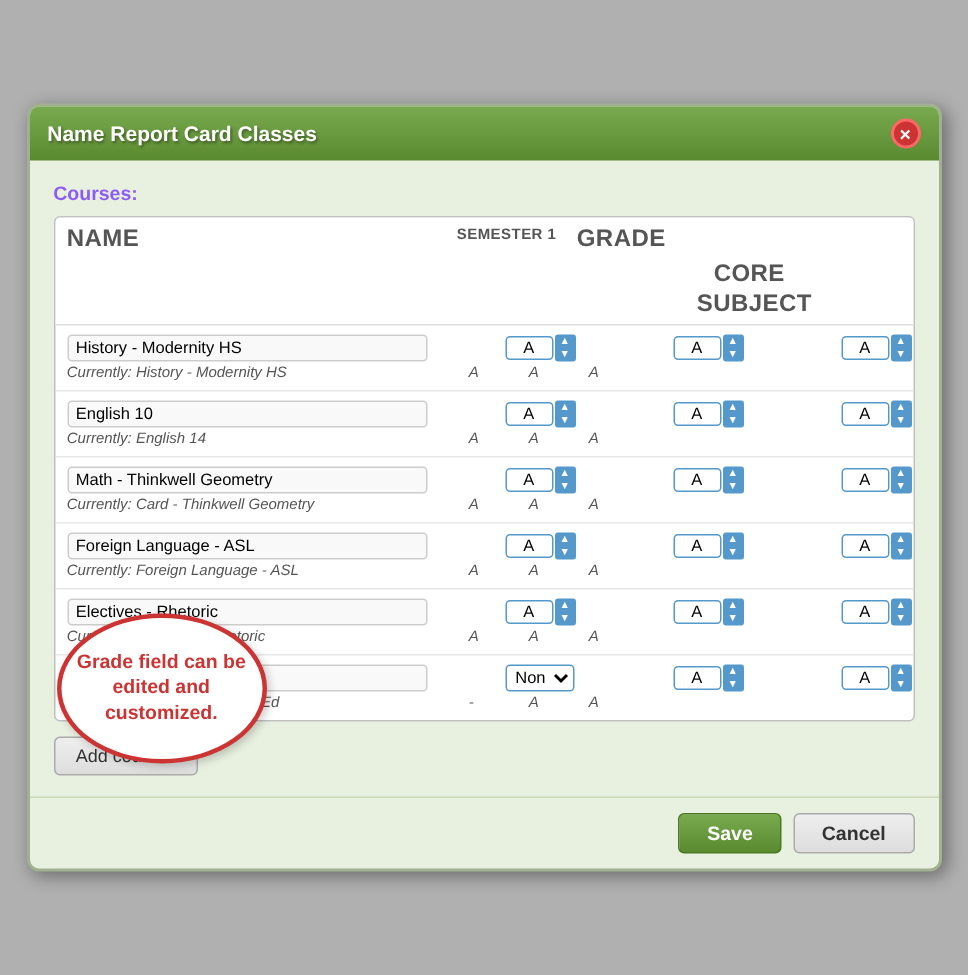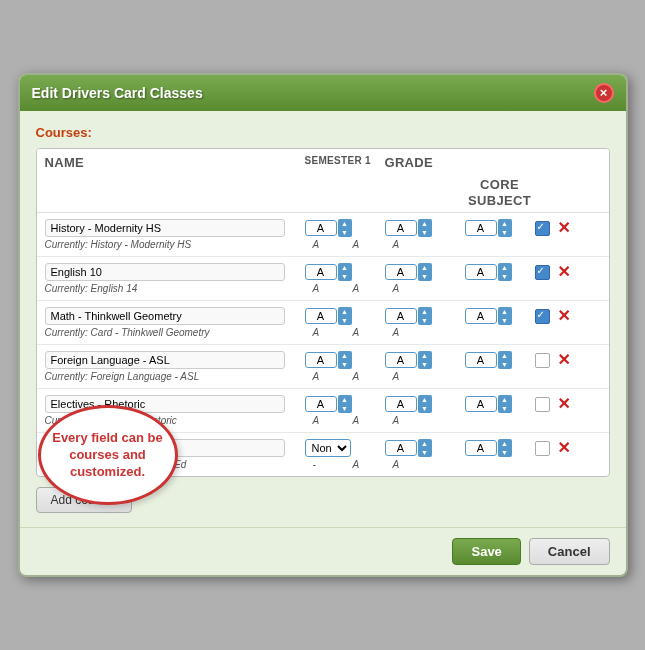--- a/index.html
+++ b/index.html
@@ -51,57 +51,58 @@
       cursor: pointer;
       line-height: 1;
     }
     .dialog-body {
       padding: 14px 16px;
     }
     .courses-label {
       font-weight: bold;
       font-size: 13px;
       margin-bottom: 8px;
-      color: #c2410c;
+      color: #8b5cf6;
     }
     .table-container {
       background: white;
       border: 1px solid #c0c0c0;
       border-radius: 4px;
       overflow: hidden;
     }
     .table-header {
       display: grid;
       grid-template-columns: 260px 80px 80px 70px 70px;
       padding: 6px 8px 4px 8px;
       border-bottom: 1px solid #ddd;
       background: white;
     }
     .col-header {
-      font-size: 13px;
+      font-size: 16px;
       font-weight: bold;
       color: #555;
       text-transform: uppercase;
       letter-spacing: 0.3px;
     }
     .col-header.core {
       text-align: center;
       line-height: 1.2;
       margin-top: 22px;
     }
     .course-row {
       border-bottom: 1px solid #e8e8e8;
       padding: 6px 8px;
     }
     .course-row:last-child { border-bottom: none; }
     .course-main {
       display: grid;
       grid-template-columns: 260px 80px 80px 70px 70px;
       align-items: center;
       margin-bottom: 2px;
+      gap: 32px;
     }
     .course-name-input {
       border: 1px solid #ccc;
       border-radius: 3px;
       padding: 2px 5px;
       font-size: 11px;
       width: 240px;
       background: #f9f9f9;
     }
     .select-box {
@@ -228,21 +229,21 @@
       color: #cc3333;
       line-height: 1.3;
       box-shadow: 2px 2px 6px rgba(0,0,0,0.2);
     }
   </style>
 </head>
 <body>
 
 <div class="dialog">
   <div class="dialog-header">
-    <span class="dialog-title">Edit Drivers Card Classes</span>
+    <span class="dialog-title">Name Report Card Classes</span>
     <div class="close-btn">×</div>
   </div>
   <div class="dialog-body">
     <div class="courses-label">Courses:</div>
     <div class="table-container">
       <div class="table-header">
         <div class="col-header">Name</div>
         <div class="col-header" style="font-size:10px">Semester 1</div>
         <div class="col-header">Grade</div>
         <div class="col-header core" style="text-align:center; line-height:1.2">Core<br>Subject</div>
@@ -459,19 +460,19 @@
               <span class="currently-val">-</span>
               <span class="currently-val">A</span>
               <span class="currently-val">A</span>
             </div>
           </div>
         </div>
     </div>
     <button class="add-courses-btn">Add courses</button>
   </div>
   <div class="callout">
-    <span>Every field can be courses and customized.</span>
+    <span>Grade field can be edited and customized.</span>
   </div>
   <div class="dialog-footer">
     <button class="footer-btn save-btn">Save</button>
     <button class="footer-btn cancel-btn">Cancel</button>
   </div>
 </div>
 
 </body></html>

